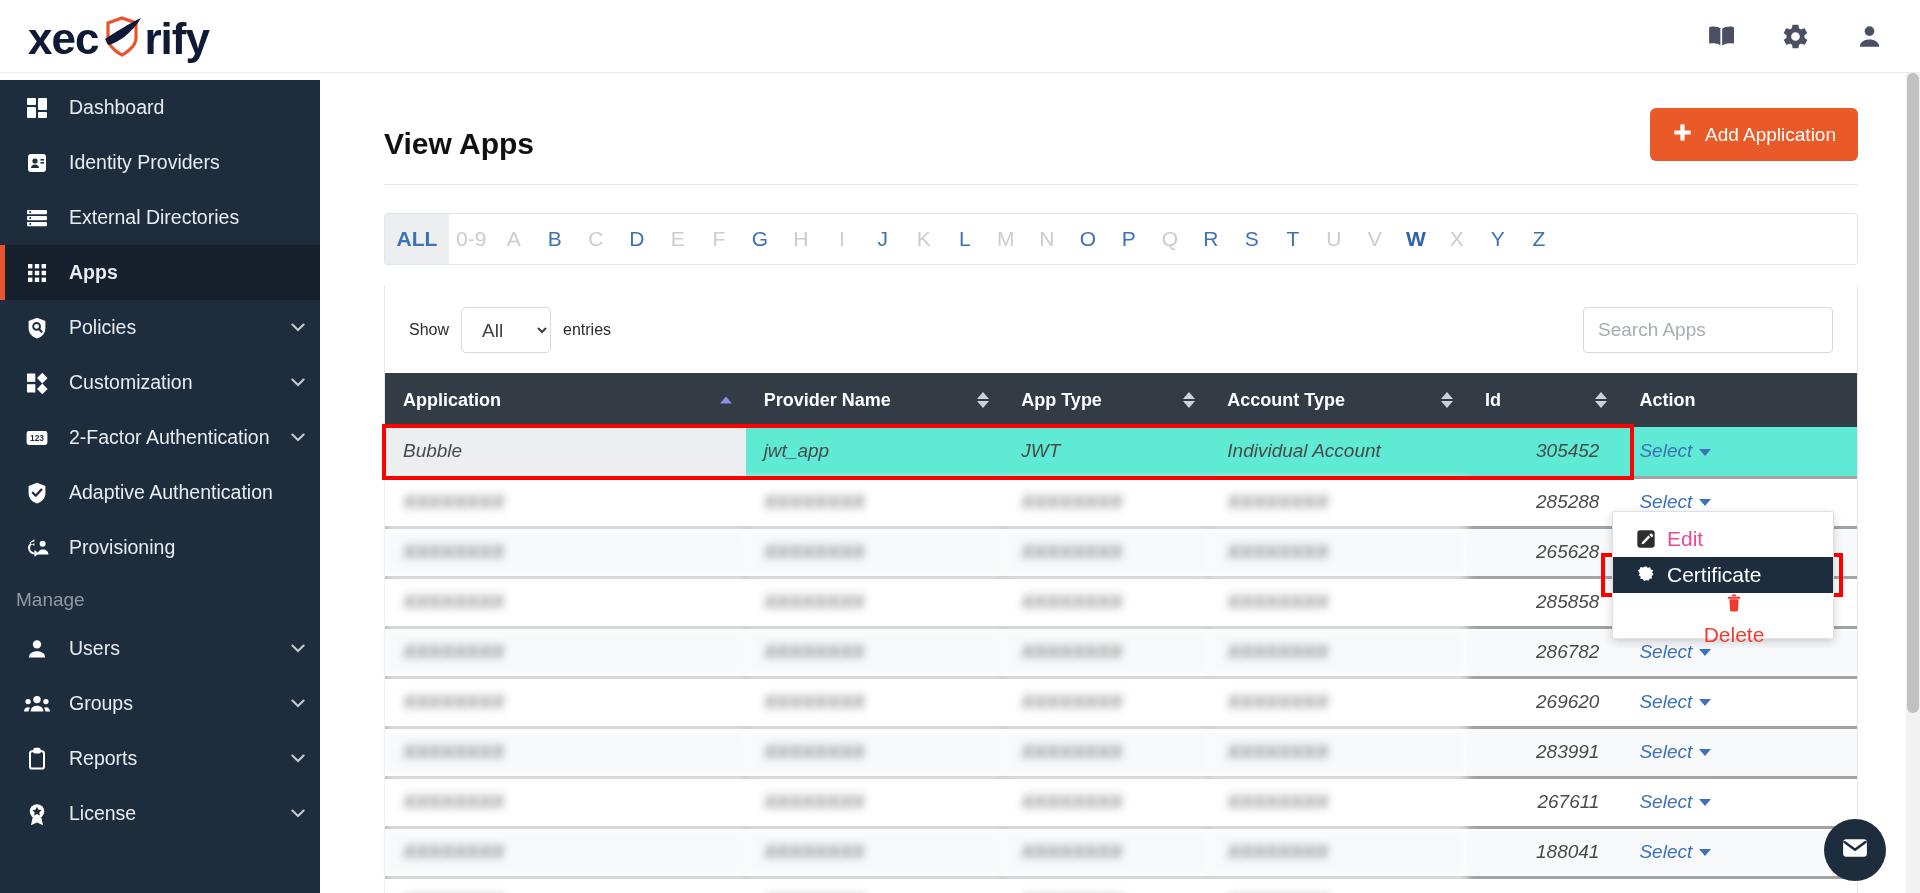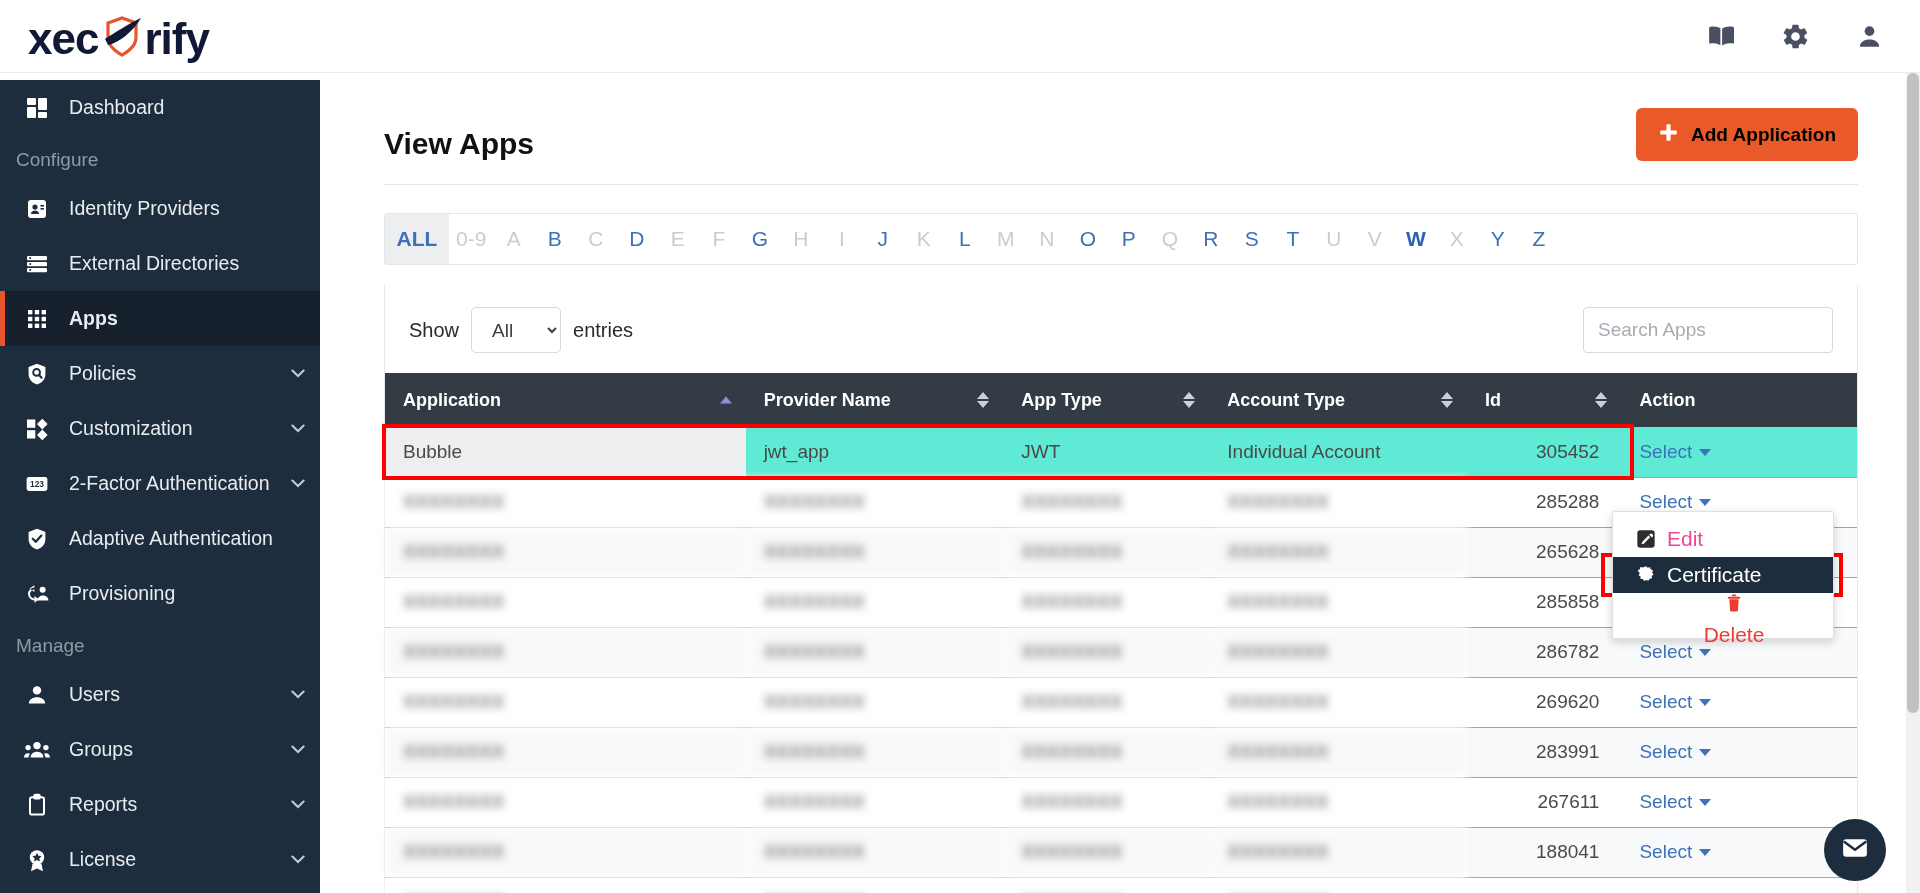--- a/index.html
+++ b/index.html
@@ -77,23 +77,23 @@
     background: #ffffff; overflow: hidden;
   }
 
   .page-head {
     display: flex; align-items: flex-end;
     padding: 35px 62px 0 64px;
   }
   #page-title { font-size: 30px; font-weight: 700; color: #111; }
   #add-app-btn {
     margin-left: auto;
-    background: #ea5a28; color: #000000;
+    background: #ea5a28; color: #ffffff;
     border: none; border-radius: 6px;
-    font-size: 19px; font-weight: 700;
+    font-size: 19px; font-weight: 400;
     padding: 14px 22px;
     display: flex; align-items: center; gap: 12px;
     cursor: pointer;
     font-family: "Liberation Sans", sans-serif;
   }
   .plus-ico { font-size: 23px; line-height: 1; font-weight: 700; }
 
   .hr-line {
     margin: 23px 62px 0 64px;
     border-top: 1px solid #e3e6ea;
@@ -123,21 +123,21 @@
     margin: 20px 62px 0 64px;
     border: 1px solid #e6e8eb;
     border-top: none;
     background: #fff;
     position: relative;
   }
   #table-controls {
     display: flex; align-items: center;
     padding: 22px 24px 20px 24px;
   }
-  #show-label, #entries-label { font-size: 20px; color: #2b2b2b; }
+  #show-label, #entries-label { font-size: 16px; color: #2b2b2b; }
   #len-select {
     margin: 0 12px; height: 46px; width: 90px;
     border: 1px solid #d6d9dd; border-radius: 5px;
     font-size: 19px; color: #3d3d3d; padding-left: 16px;
     background: #fff;
     font-family: "Liberation Sans", sans-serif;
   }
   #search-input {
     margin-left: auto; width: 250px; height: 46px;
     border: 1px solid #d6d9dd; border-radius: 4px;
@@ -163,22 +163,22 @@
     border-left: 6px solid transparent;
     border-right: 6px solid transparent;
   }
   .sort-ico i.up { border-bottom: 7px solid #cdd2d8; }
   .sort-ico i.dn { border-top: 7px solid #cdd2d8; }
   .sort-ico.asc i.up { border-bottom-color: #8b8fe0; }
 
   tbody td {
     font-size: 19px; color: #4a4a4a;
     padding: 0 0 0 18px; height: 50px;
-    border-bottom: 1px solid #a3a3a3;
-    overflow: hidden; white-space: nowrap;
+    border-bottom: 3px solid #a3a3a3;
+    overflow: hidden; white-space: nowrap; font-style: italic;
   }
   tbody tr:nth-child(odd) td { background: #f8f9fa; }
   tbody tr:nth-child(even) td { background: #ffffff; }
   tbody tr.highlight td { background: #5eead4; }
   tbody tr.highlight td.c-name { background: #eceeef; }
   td.c-id { text-align: right; padding-right: 22px; padding-left: 0; }
   td.blurred { filter: blur(4.5px); }
   .sel-link { color: #3d72b8; font-size: 19px; cursor: pointer; text-align: right; }
   .sel-caret {
     display: inline-block; margin-left: 7px;
@@ -272,21 +272,20 @@
           <span class="ico">
             <svg width="24" height="24" viewBox="0 0 24 24" fill="#ffffff">
               <rect x="2" y="2" width="9" height="7" rx="1"></rect>
               <rect x="13" y="2" width="9" height="12" rx="1"></rect>
               <rect x="2" y="11" width="9" height="11" rx="1"></rect>
               <rect x="13" y="16" width="9" height="6" rx="1"></rect>
             </svg>
           </span>
           <span>Dashboard</span>
         </div>
-        <div class="nav-section">Configure</div>
         <div class="nav-item">
           <span class="ico">
             <svg width="24" height="24" viewBox="0 0 24 24" fill="#ffffff">
               <rect x="3" y="3" width="18" height="18" rx="3"></rect>
               <circle cx="10" cy="10" r="2.6" fill="#1e2d3d"></circle>
               <path d="M6 17c0-2.2 1.8-3.4 4-3.4s4 1.2 4 3.4z" fill="#1e2d3d"></path>
               <rect x="15.5" y="8" width="3.5" height="1.6" fill="#1e2d3d"></rect>
               <rect x="15.5" y="11" width="3.5" height="1.6" fill="#1e2d3d"></rect>
             </svg>
           </span>

